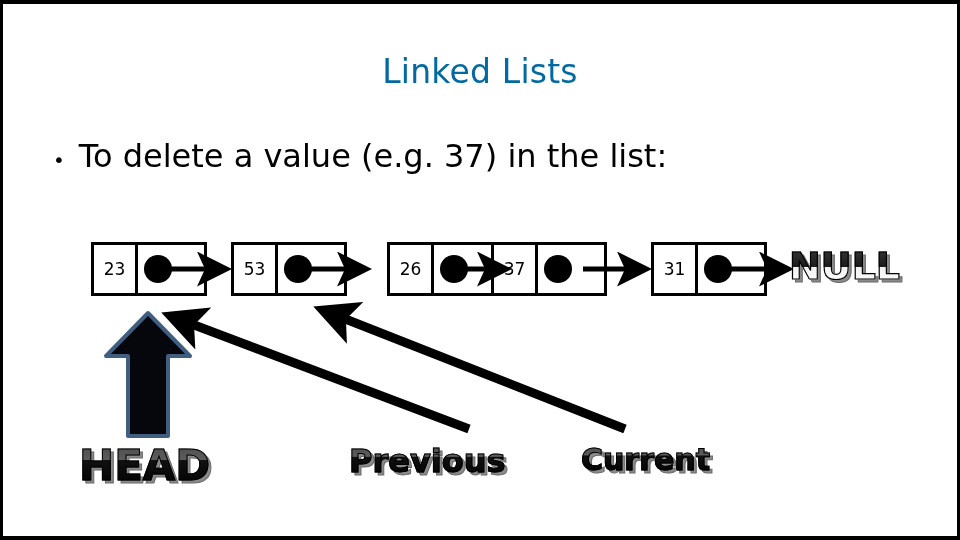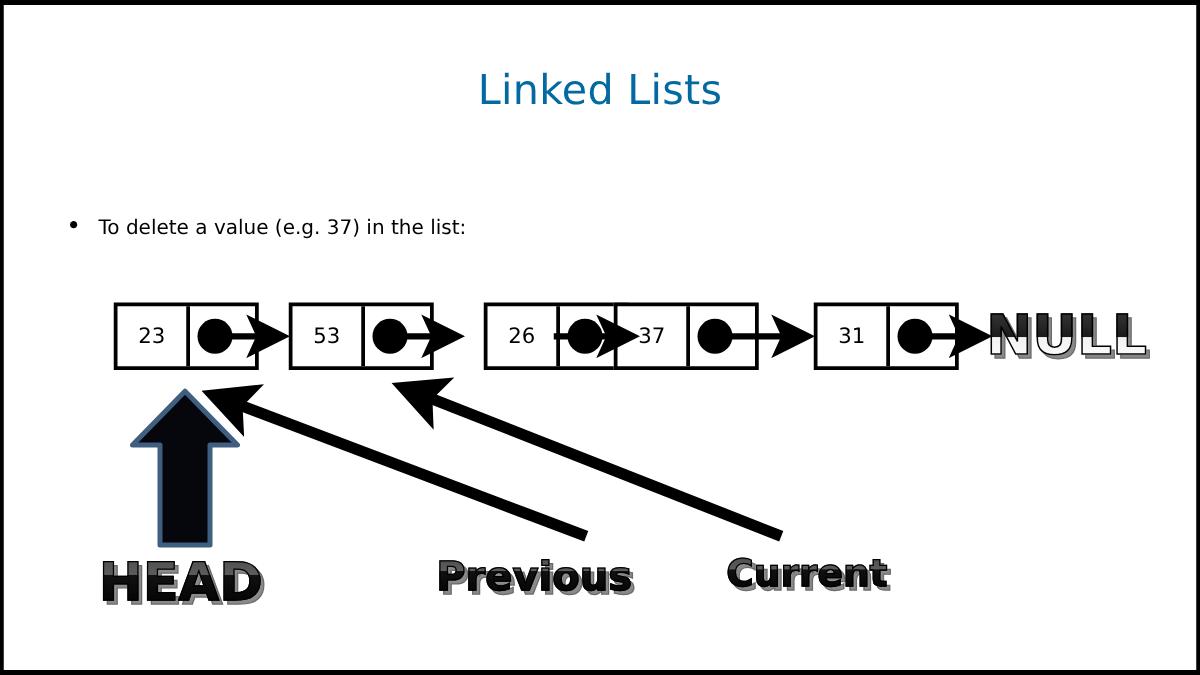--- a/index.html
+++ b/index.html
@@ -59,38 +59,37 @@
     align-items: baseline;
     font-size: 24px;
     color: #000000;
   }
   #bullet-marker {
     font-size: 20px;
     line-height: 1;
     margin-right: 14px;
   }
   #bullet-text {
-    font-size: 16px;
+    font-size: 32px;
     white-space: nowrap;
-    margin-top: 35px;
   }
 
   
   .node {
     position: absolute;
     top: 238px;
     width: 116px;
     height: 54px;
     box-sizing: border-box;
     border: 3px solid #000000;
     background: #ffffff;
     display: flex;
   }
   .node-value {
-    width: 58px;
+    width: 44px;
     height: 100%;
     box-sizing: border-box;
     border-right: 3px solid #000000;
     display: flex;
     align-items: center;
     justify-content: center;
     font-size: 17px;
     color: #000000;
     font-family: "DejaVu Sans", sans-serif;
   }
@@ -138,21 +137,21 @@
     color: transparent;
     -webkit-text-stroke: 1px #000000;
   }
   .wordart.inverse .wa-face {
     background: linear-gradient(to bottom, #3a3a3a 0%, #2a2a2a 30%, #1a1a1a 52%, #f2f2f2 53%, #ffffff 100%);
     -webkit-background-clip: text;
     background-clip: text;
     -webkit-text-stroke: 1.2px #000000;
   }
 
-  #wa-null { left: 786px; top: 243px; font-size: 44px; }
+  #wa-null { left: 786px; top: 243px; font-size: 38px; }
   #wa-head { left: 76px; top: 441px; font-size: 42px; }
   #wa-previous { left: 346px; top: 441px; font-size: 32px; }
   #wa-current { left: 578px; top: 441px; font-size: 30px; }
 </style>
 </head>
 <body>
 
 <div id="slide">
 
   <div id="slide-title">Linked Lists</div>

